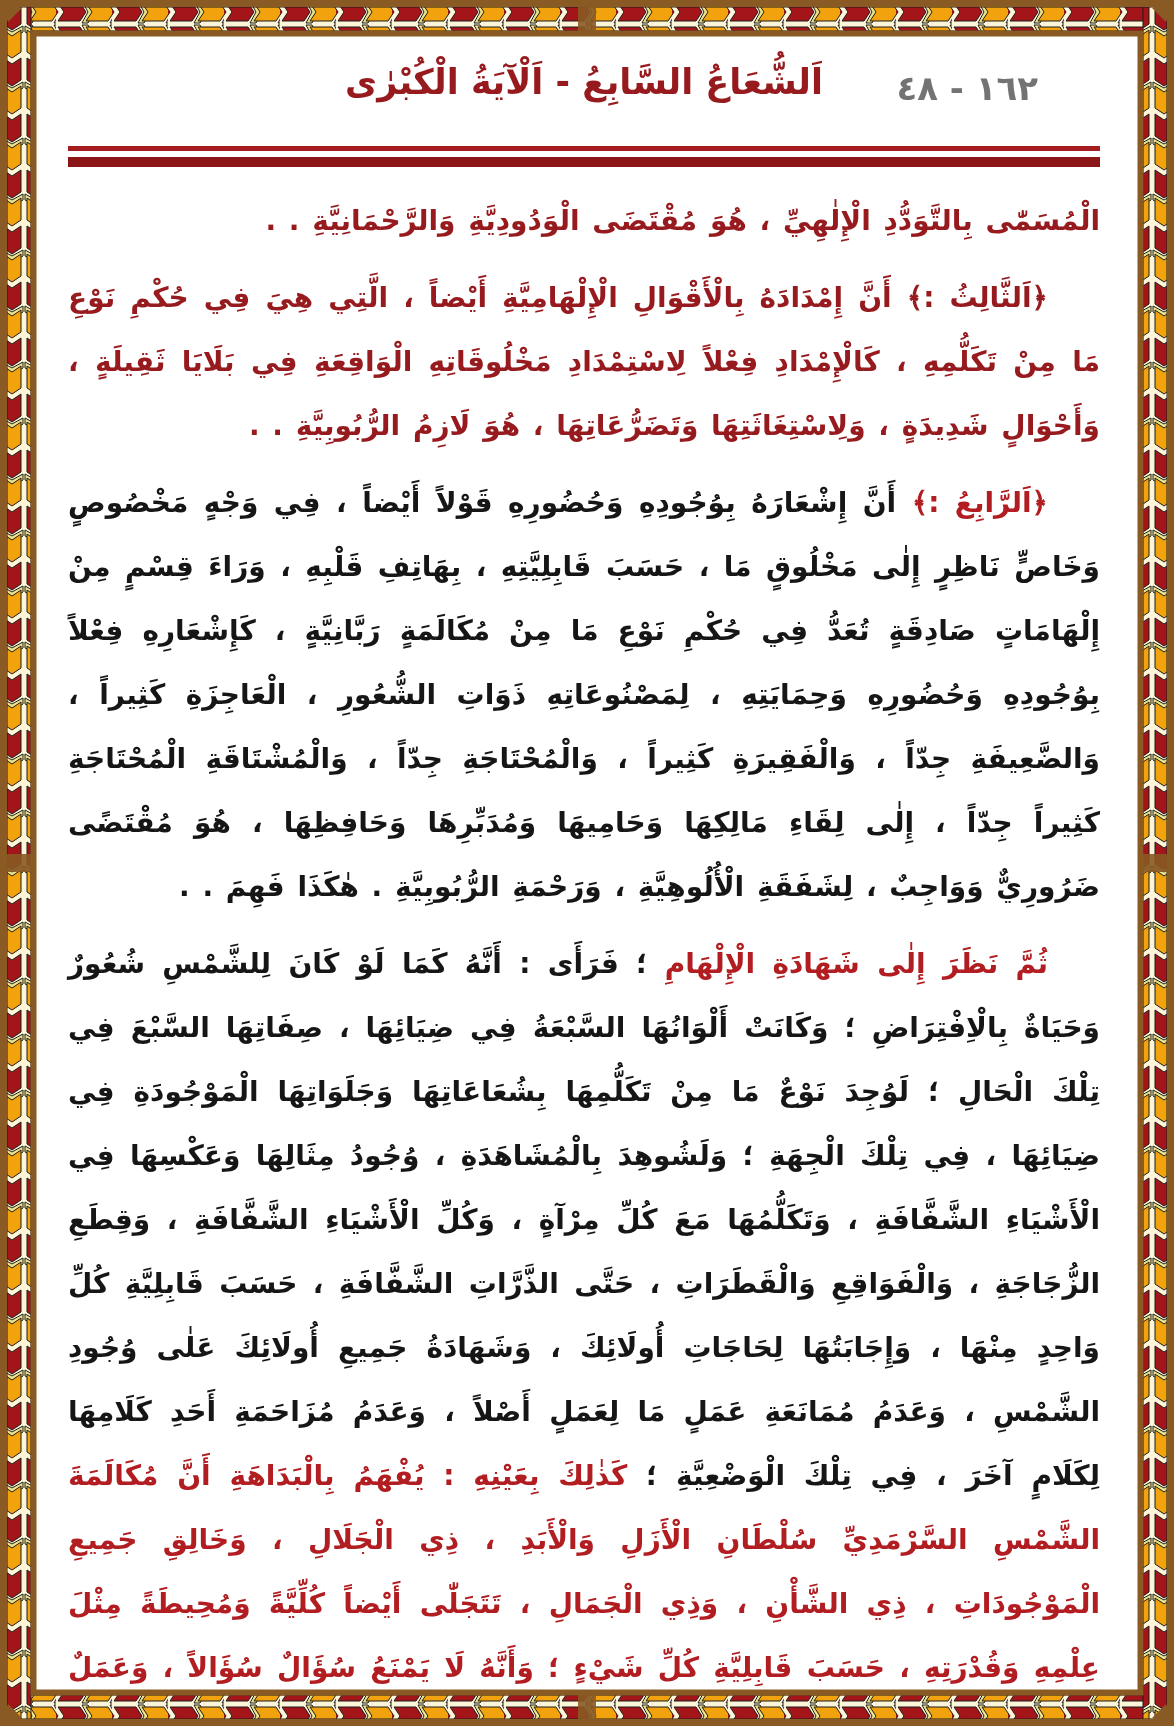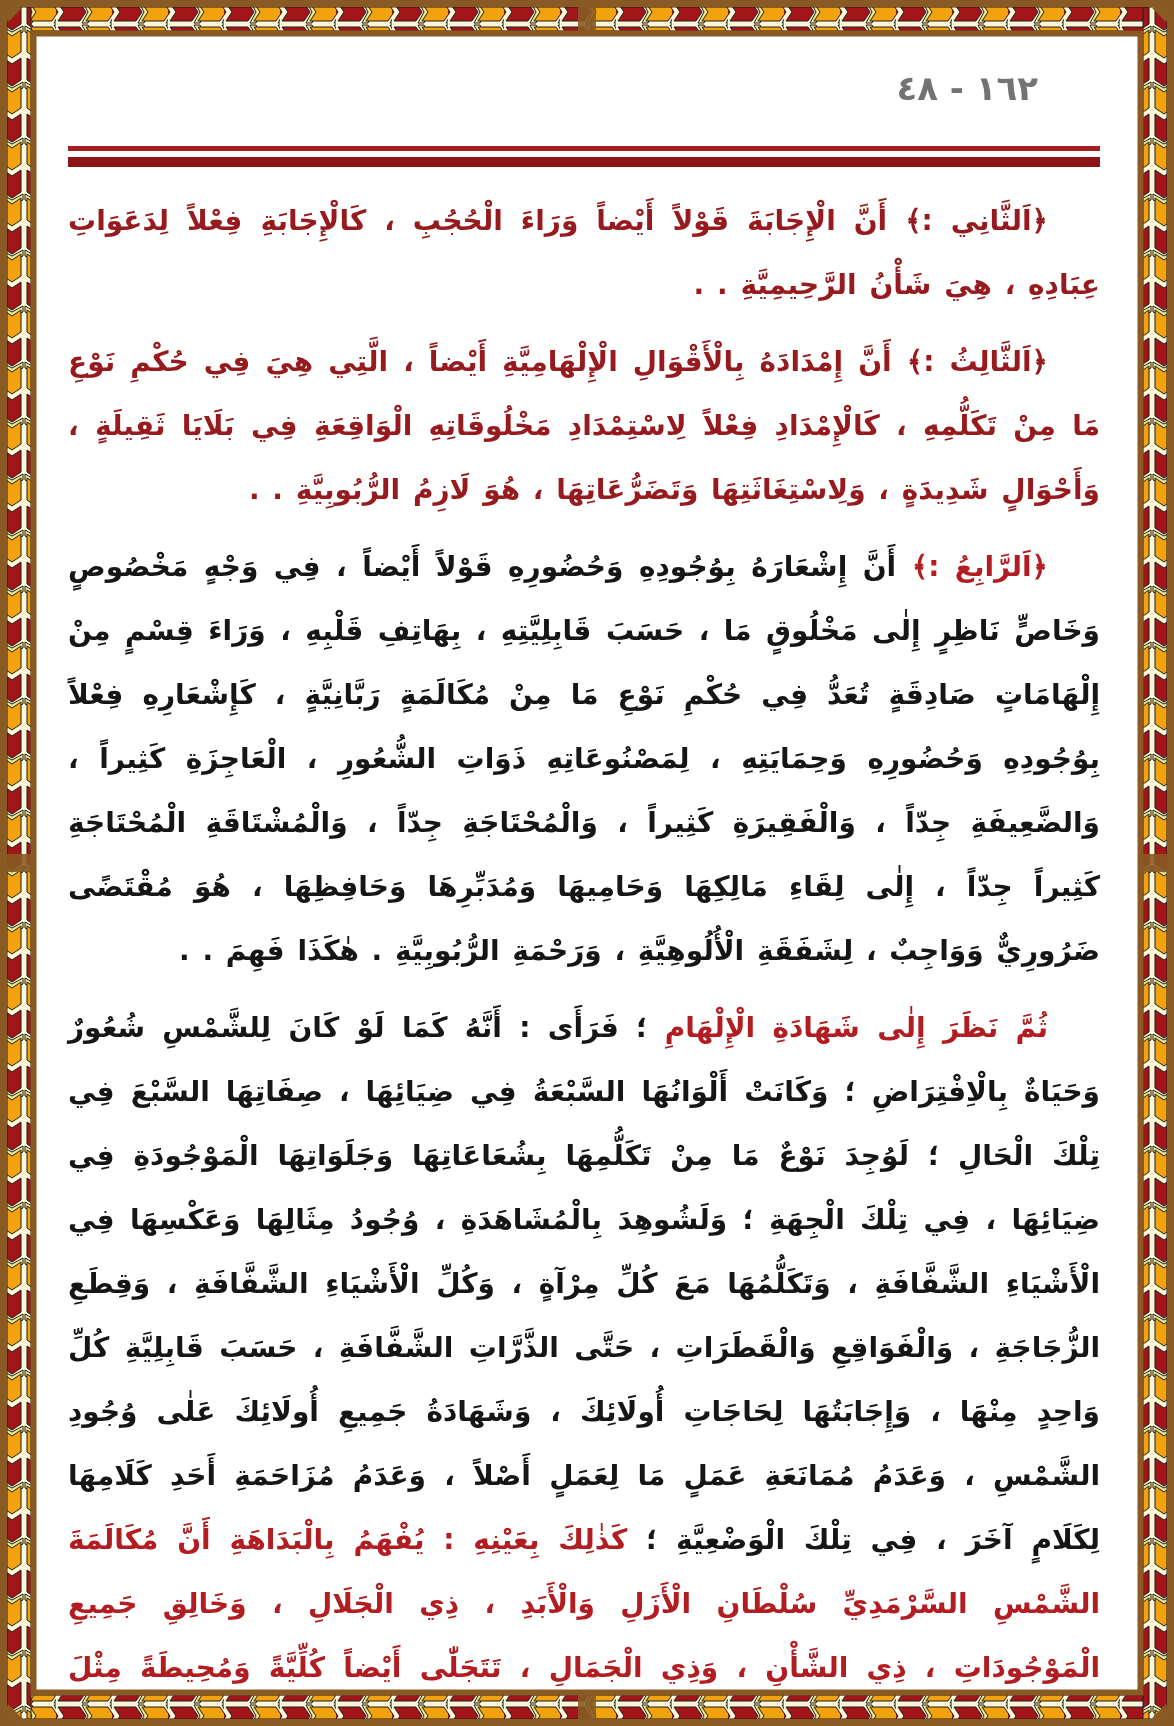--- a/index.html
+++ b/index.html
@@ -71,21 +71,22 @@
 
   <rect x="578" y="5" width="18" height="28" fill="#8a5a24" opacity="0.9"></rect>
   <rect x="578" y="1693" width="18" height="28" fill="#8a5a24" opacity="0.9"></rect>
   <rect x="5" y="854" width="28" height="18" fill="#8a5a24" opacity="0.9"></rect>
   <rect x="1141" y="854" width="28" height="18" fill="#8a5a24" opacity="0.9"></rect>
 </svg>
 
 <div class="page-inner">
   <div class="header">
     <div class="page-number">١٦٢ - ٤٨</div>
+    <div class="page-title">اَلشُّعَاعُ السَّابِعُ - اَلْآيَةُ الْكُبْرٰى</div>
   </div>
   <div class="double-rule"></div>
   <div class="text-body">
-      <p class="para indent"><span style="color: rgb(151, 27, 30);">﴿اَلثَّانِي :﴾ أَنَّ الْإِجَابَةَ قَوْلاً أَيْضاً وَرَاءَ الْحُجُبِ ، كَالْإِجَابَةِ فِعْلاً لِدَعَوَاتِ عِبَادِهِ ، هِيَ شَأْنُ الرَّحِيمِيَّةِ . .</span></p>
+      <p class="para"><span style="color: rgb(151, 27, 30);">الْمُسَمّٰى بِالتَّوَدُّدِ الْإِلٰهِيِّ ، هُوَ مُقْتَضَى الْوَدُودِيَّةِ وَالرَّحْمَانِيَّةِ . .</span></p>
       <p class="para indent"><span style="color: rgb(151, 27, 30);">﴿اَلثَّالِثُ :﴾ أَنَّ إِمْدَادَهُ بِالْأَقْوَالِ الْإِلْهَامِيَّةِ أَيْضاً ، الَّتِي هِيَ فِي حُكْمِ نَوْعِ مَا مِنْ تَكَلُّمِهِ ، كَالْإِمْدَادِ فِعْلاً لِاسْتِمْدَادِ مَخْلُوقَاتِهِ الْوَاقِعَةِ فِي بَلَايَا ثَقِيلَةٍ ، وَأَحْوَالٍ شَدِيدَةٍ ، وَلِاسْتِغَاثَتِهَا وَتَضَرُّعَاتِهَا ، هُوَ لَازِمُ الرُّبُوبِيَّةِ . .</span></p>
       <p class="para indent"><span style="color: rgb(178, 29, 33);">﴿اَلرَّابِعُ :﴾ </span><span style="color: rgb(22, 22, 22);">أَنَّ إِشْعَارَهُ بِوُجُودِهِ وَحُضُورِهِ قَوْلاً أَيْضاً ، فِي وَجْهٍ مَخْصُوصٍ وَخَاصٍّ نَاظِرٍ إِلٰى مَخْلُوقٍ مَا ، حَسَبَ قَابِلِيَّتِهِ ، بِهَاتِفِ قَلْبِهِ ، وَرَاءَ قِسْمٍ مِنْ إِلْهَامَاتٍ صَادِقَةٍ تُعَدُّ فِي حُكْمِ نَوْعِ مَا مِنْ مُكَالَمَةٍ رَبَّانِيَّةٍ ، كَإِشْعَارِهِ فِعْلاً بِوُجُودِهِ وَحُضُورِهِ وَحِمَايَتِهِ ، لِمَصْنُوعَاتِهِ ذَوَاتِ الشُّعُورِ ، الْعَاجِزَةِ كَثِيراً ، وَالضَّعِيفَةِ جِدّاً ، وَالْفَقِيرَةِ كَثِيراً ، وَالْمُحْتَاجَةِ جِدّاً ، وَالْمُشْتَاقَةِ الْمُحْتَاجَةِ كَثِيراً جِدّاً ، إِلٰى لِقَاءِ مَالِكِهَا وَحَامِيهَا وَمُدَبِّرِهَا وَحَافِظِهَا ، هُوَ مُقْتَضًى ضَرُورِيٌّ وَوَاجِبٌ ، لِشَفَقَةِ الْأُلُوهِيَّةِ ، وَرَحْمَةِ الرُّبُوبِيَّةِ . هٰكَذَا فَهِمَ . .</span></p>
       <p class="para indent"><span style="color: rgb(178, 29, 33);">ثُمَّ نَظَرَ إِلٰى شَهَادَةِ الْإِلْهَامِ </span><span style="color: rgb(22, 22, 22);">؛ فَرَأَى : أَنَّهُ كَمَا لَوْ كَانَ لِلشَّمْسِ شُعُورٌ وَحَيَاةٌ بِالْاِفْتِرَاضِ ؛ وَكَانَتْ أَلْوَانُهَا السَّبْعَةُ فِي ضِيَائِهَا ، صِفَاتِهَا السَّبْعَ فِي تِلْكَ الْحَالِ ؛ لَوُجِدَ نَوْعٌ مَا مِنْ تَكَلُّمِهَا بِشُعَاعَاتِهَا وَجَلَوَاتِهَا الْمَوْجُودَةِ فِي ضِيَائِهَا ، فِي تِلْكَ الْجِهَةِ ؛ وَلَشُوهِدَ بِالْمُشَاهَدَةِ ، وُجُودُ مِثَالِهَا وَعَكْسِهَا فِي الْأَشْيَاءِ الشَّفَّافَةِ ، وَتَكَلُّمُهَا مَعَ كُلِّ مِرْآةٍ ، وَكُلِّ الْأَشْيَاءِ الشَّفَّافَةِ ، وَقِطَعِ الزُّجَاجَةِ ، وَالْفَوَاقِعِ وَالْقَطَرَاتِ ، حَتَّى الذَّرَّاتِ الشَّفَّافَةِ ، حَسَبَ قَابِلِيَّةِ كُلِّ وَاحِدٍ مِنْهَا ، وَإِجَابَتُهَا لِحَاجَاتِ أُولَائِكَ ، وَشَهَادَةُ جَمِيعِ أُولَائِكَ عَلٰى وُجُودِ الشَّمْسِ ، وَعَدَمُ مُمَانَعَةِ عَمَلٍ مَا لِعَمَلٍ أَصْلاً ، وَعَدَمُ مُزَاحَمَةِ أَحَدِ كَلَامِهَا لِكَلَامٍ آخَرَ ، فِي تِلْكَ الْوَضْعِيَّةِ ؛ </span><span style="color: rgb(178, 29, 33);">كَذٰلِكَ بِعَيْنِهِ : يُفْهَمُ بِالْبَدَاهَةِ أَنَّ مُكَالَمَةَ الشَّمْسِ السَّرْمَدِيِّ سُلْطَانِ الْأَزَلِ وَالْأَبَدِ ، ذِي الْجَلَالِ ، وَخَالِقِ جَمِيعِ الْمَوْجُودَاتِ ، ذِي الشَّأْنِ ، وَذِي الْجَمَالِ ، تَتَجَلّٰى أَيْضاً كُلِّيَّةً وَمُحِيطَةً مِثْلَ عِلْمِهِ وَقُدْرَتِهِ ، حَسَبَ قَابِلِيَّةِ كُلِّ شَيْءٍ ؛ وَأَنَّهُ لَا يَمْنَعُ سُؤَالٌ سُؤَالاً ، وَعَمَلٌ عَمَلاً ، وَخِطَابٌ خِطَاباً ؛ وَلَا يَخْلِطُهُ أَصْلاً ؛ وَعَلِمَ</span></p>
     </div>
 </div>
 
 </body></html>

